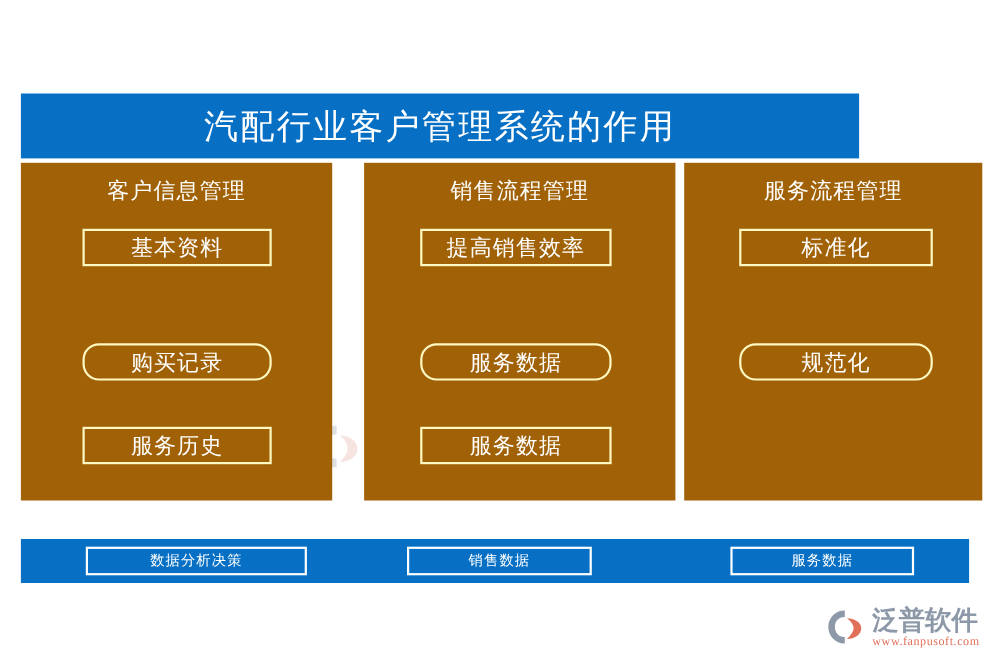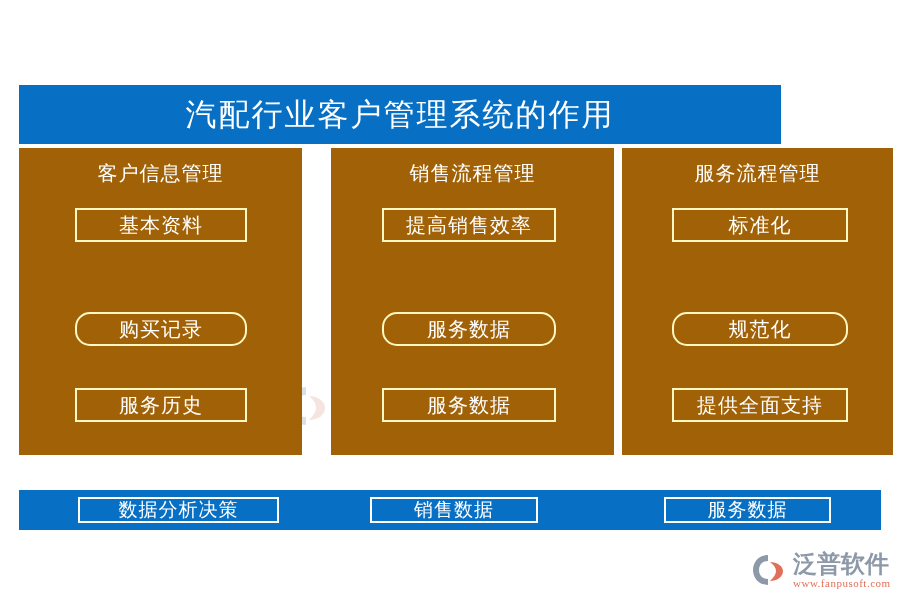--- a/index.html
+++ b/index.html
@@ -137,21 +137,21 @@
   .bottom-box {
     position: absolute;
     top: 7px;
     height: 26px;
     border: 2px solid #ffffff;
     box-sizing: border-box;
     display: flex;
     align-items: center;
     justify-content: center;
     color: #ffffff;
-    font-size: 19px;
+    font-size: 13px;
     letter-spacing: 1px;
   }
   .bb-0 { left: 59px;  width: 201px; }
   .bb-1 { left: 351px; width: 168px; }
   .bb-2 { left: 645px; width: 167px; }
 
   
   .brand-logo {
     position: absolute;
     left: 752px;
@@ -218,21 +218,20 @@
     <div class="panel-title">销售流程管理</div>
     <div class="item-box slot-0">提高销售效率</div>
     <div class="item-box slot-1">服务数据</div>
     <div class="item-box slot-2">服务数据</div>
   </div>
 
   <div class="panel panel-3">
     <div class="panel-title">服务流程管理</div>
     <div class="item-box slot-0">标准化</div>
     <div class="item-box slot-1">规范化</div>
-    <div class="item-box slot-2">提供全面支持</div>
   </div>
 
   <div class="bottom-bar">
     <div class="bottom-box bb-0">数据分析决策</div>
     <div class="bottom-box bb-1">销售数据</div>
     <div class="bottom-box bb-2">服务数据</div>
   </div>
 
   <div class="brand-logo">
     <div class="brand-mark">

